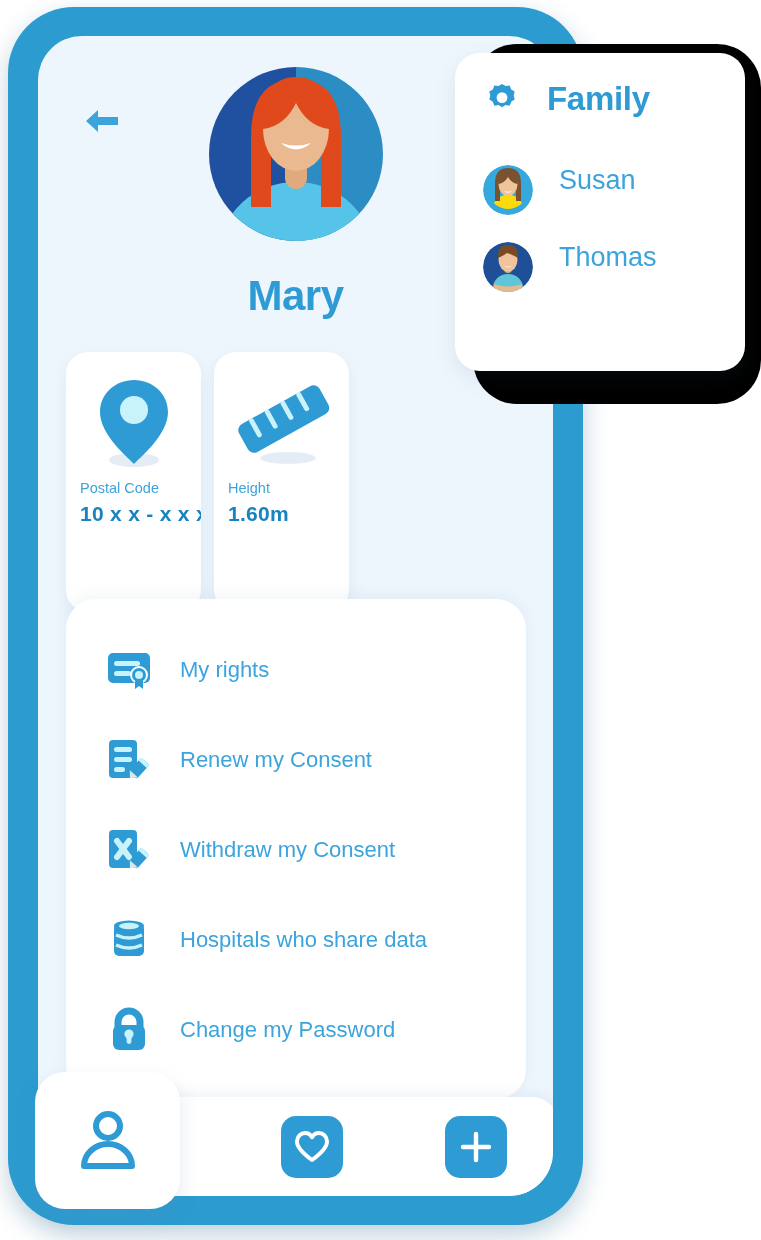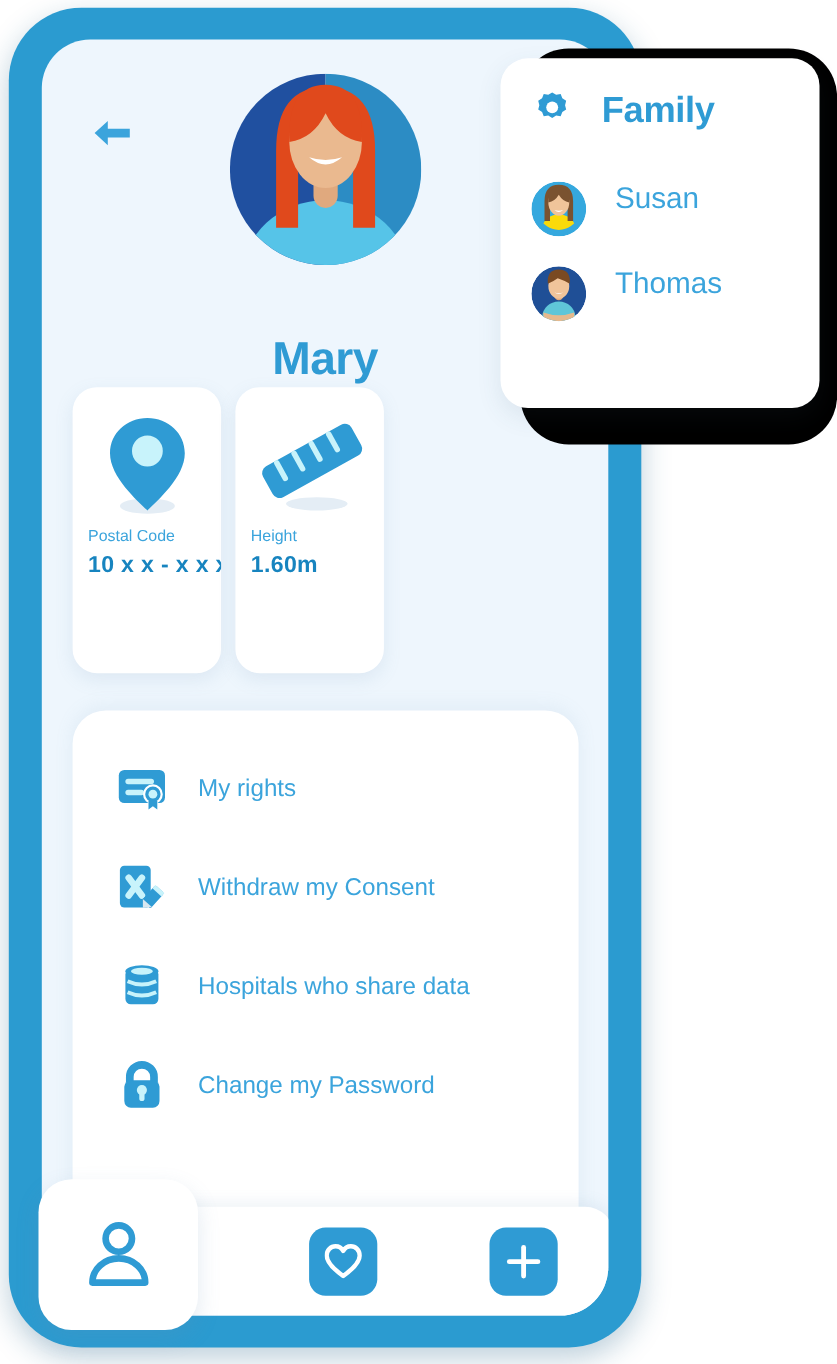--- a/index.html
+++ b/index.html
@@ -43,21 +43,20 @@
     position:absolute;left:50%;top:31px;
     transform:translateX(-50%);
     width:174px;height:174px;
   }
   .profile-name{
     position:absolute;top:236px;left:0;right:0;
     text-align:center;
     font-size:42px;font-weight:bold;
     color:#2f9bd4;
     letter-spacing:-0.5px;
-    margin-top:30px;
   }
 
   
   .stats-row{
     position:absolute;
     left:28px;top:316px;
     width:460px;
     display:flex;
     gap:13px;
   }
@@ -86,21 +85,20 @@
   }
 
   
   .menu-panel{
     position:absolute;
     left:28px;top:563px;
     width:460px;height:500px;
     background:#ffffff;
     border-radius:30px;
     box-shadow:0 -4px 16px rgba(120,160,190,.10);
-    margin-top:47px;
   }
   .menu-list{
     position:absolute;left:0;top:26px;right:0;
   }
   .menu-item{
     display:flex;align-items:center;
     height:90px;
     padding-left:40px;
     cursor:pointer;
   }
@@ -277,20 +275,36 @@
                 <rect x="8" y="11" width="26" height="5" rx="2.5" fill="#c8f3fb"></rect>
                 <rect x="8" y="21" width="17" height="5" rx="2.5" fill="#c8f3fb"></rect>
                 <circle cx="33" cy="25" r="8" fill="#2f9bd4" stroke="#ffffff" stroke-width="2"></circle>
                 <circle cx="33" cy="25" r="4" fill="#c8f3fb"></circle>
                 <path d="M29 31 l0 8 l4 -3 l4 3 l0 -8 Z" fill="#2f9bd4"></path>
               </svg>
             </span>
             <span class="menu-label">My rights</span>
           </div>
 
+          <div class="menu-item">
+            <span class="menu-ic">
+              <svg width="46" height="44" viewBox="0 0 46 44">
+                <rect x="3" y="2" width="28" height="38" rx="4" fill="#2f9bd4"></rect>
+                <rect x="8" y="9" width="18" height="5" rx="2.5" fill="#c8f3fb"></rect>
+                <rect x="8" y="19" width="18" height="5" rx="2.5" fill="#c8f3fb"></rect>
+                <rect x="8" y="29" width="11" height="5" rx="2.5" fill="#c8f3fb"></rect>
+                <g transform="rotate(42 33 31)">
+                  <rect x="27" y="21" width="11" height="19" rx="2" fill="#2f9bd4"></rect>
+                  <rect x="27" y="21" width="11" height="4" fill="#c8f3fb"></rect>
+                  <path d="M27 38 l5.5 6 l5.5 -6 Z" fill="#d8e7f0"></path>
+                </g>
+              </svg>
+            </span>
+            <span class="menu-label">Renew my Consent</span>
+          </div>
 
           <div class="menu-item">
             <span class="menu-ic">
               <svg width="46" height="44" viewBox="0 0 46 44">
                 <rect x="3" y="2" width="28" height="38" rx="4" fill="#2f9bd4"></rect>
                 <g stroke="#c8f3fb" stroke-width="6" stroke-linecap="round">
                   <line x1="11" y1="13" x2="23" y2="29"></line>
                   <line x1="23" y1="13" x2="11" y2="29"></line>
                 </g>
                 <g transform="rotate(42 33 31)">

